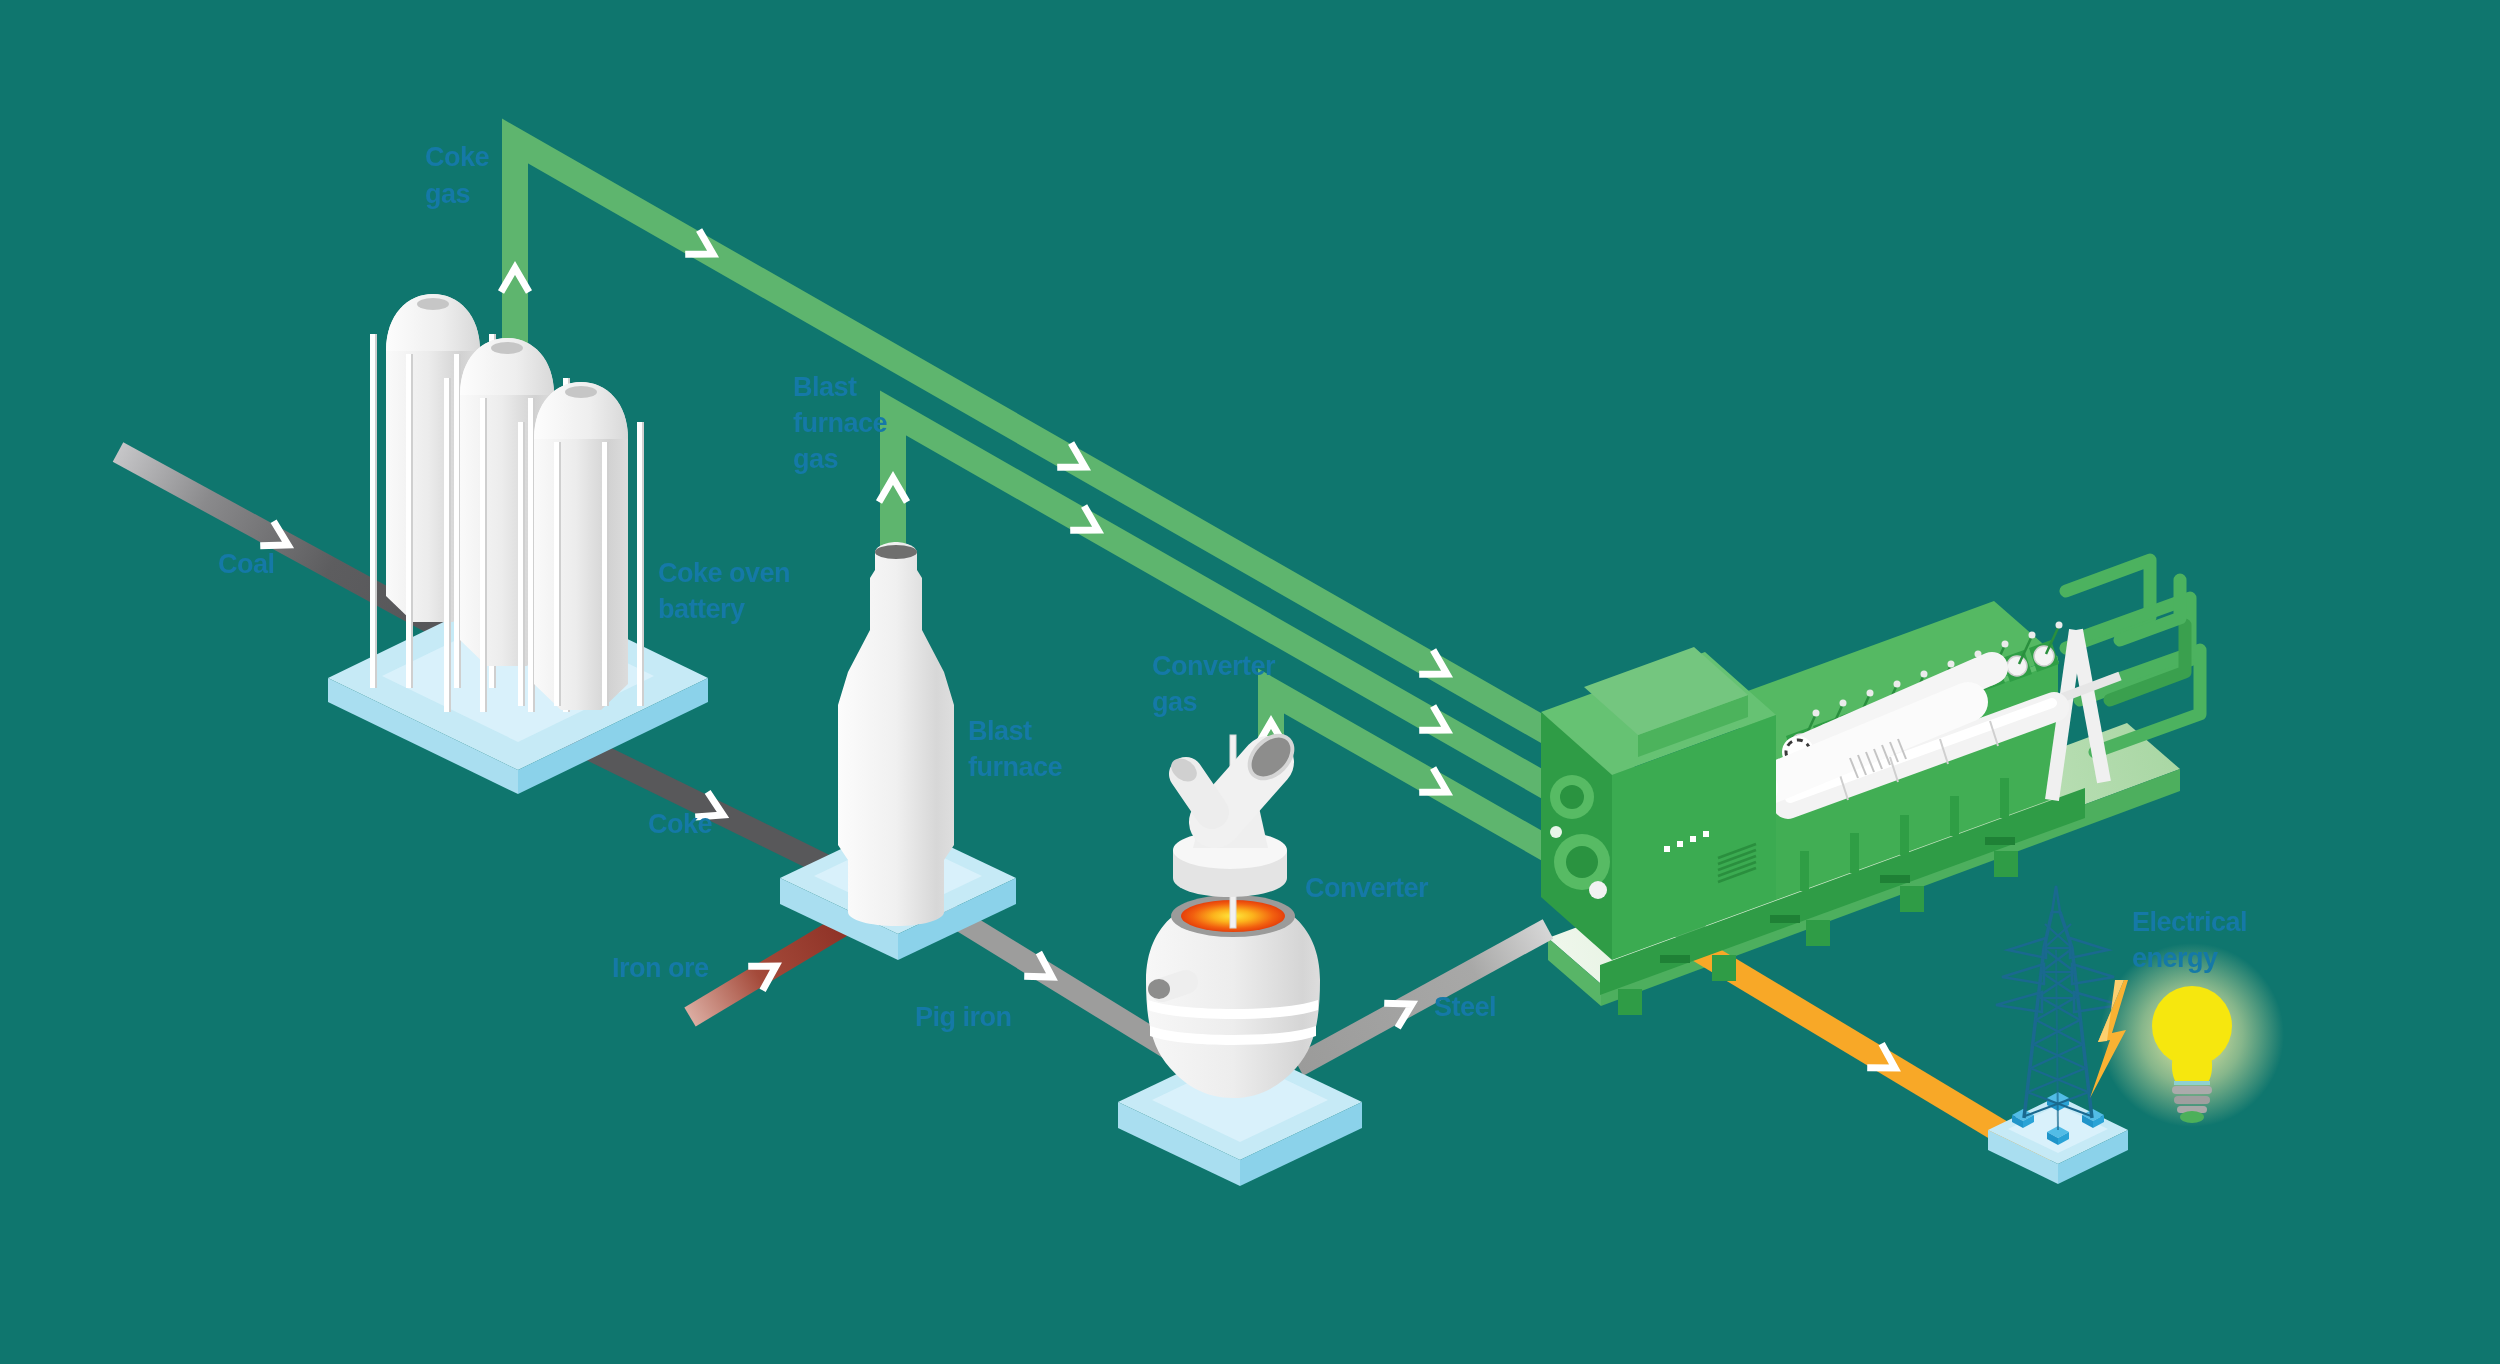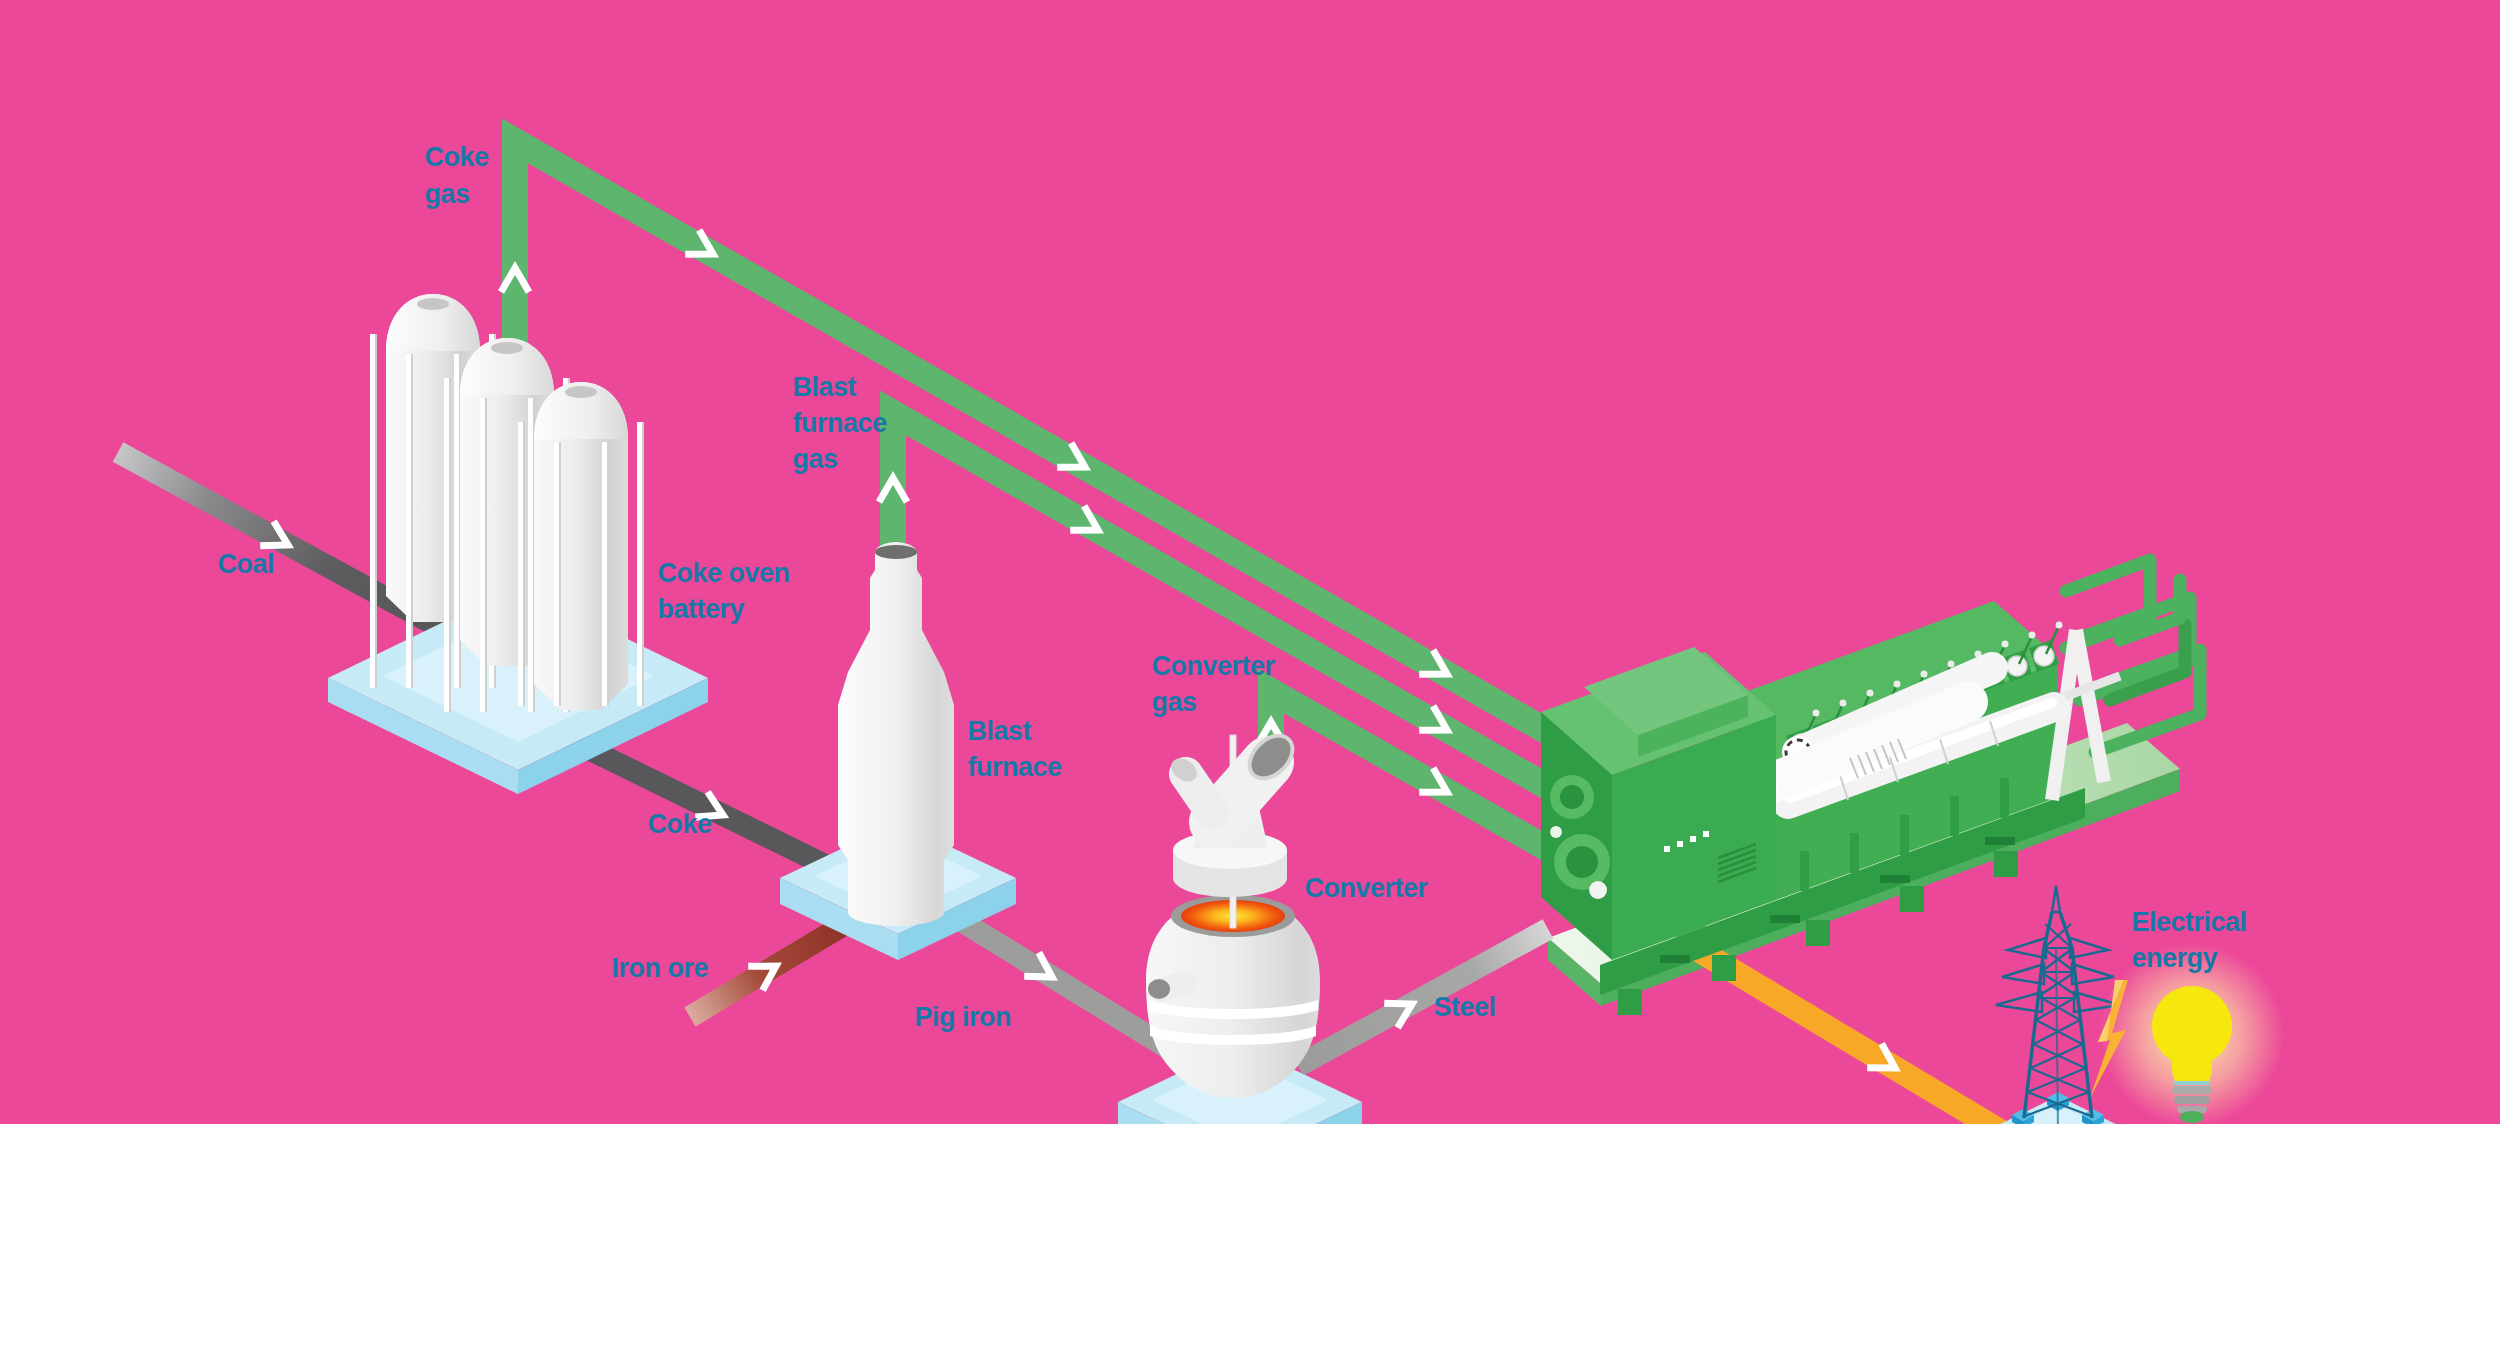--- a/index.html
+++ b/index.html
@@ -1,16 +1,16 @@
 <!DOCTYPE html>
 <html><head>
 <meta charset="utf-8">
 <style>
   html,body { margin:0; padding:0; background:#ffffff; }
-  .stage { width:2500px; height:1124px; position:relative; background:#ec4899; overflow:hidden; }
+  .stage { width:2500px; height:1364px; position:relative; background:#0f766e; overflow:hidden; }
   svg { display:block; }
   .label { font-family:"Liberation Sans", sans-serif; font-weight:bold; font-size:27px;
            fill:#1579a7; letter-spacing:-0.5px; }
 </style>
 </head>
 <body>
 
 <div class="stage">
 <svg width="2500" height="1364" viewBox="0 0 2500 1364">
   <defs>

